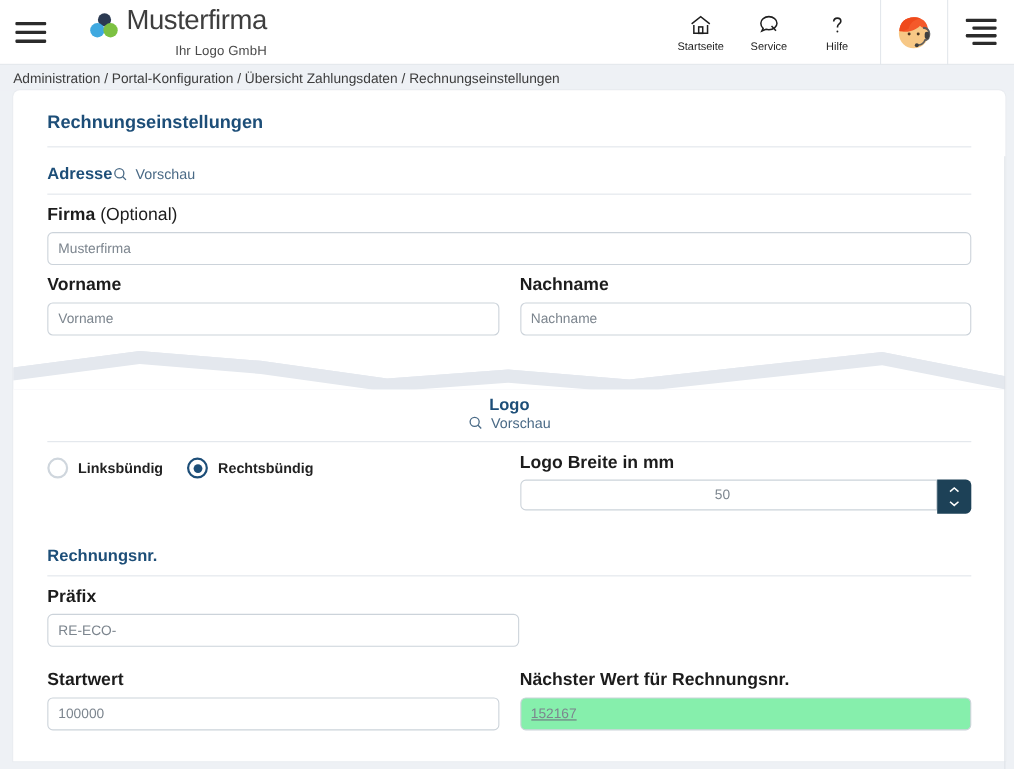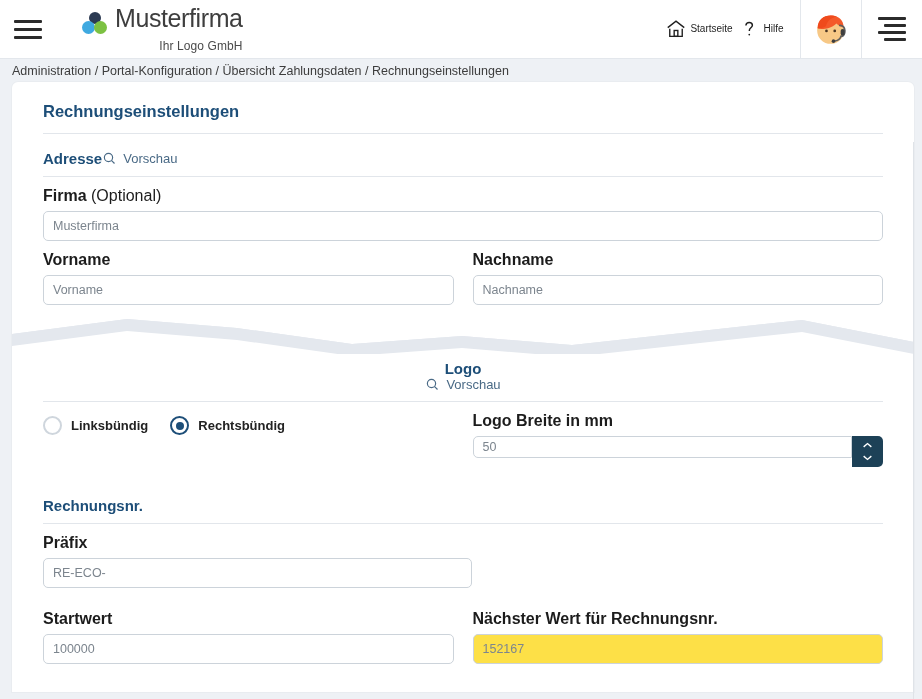--- a/index.html
+++ b/index.html
@@ -46,21 +46,21 @@
   }
   .brand-sub {
     font-size: 12px; color: #4a4a4a; letter-spacing: 0.1px; margin-top: 7px; text-align: center;
   }
 
   .header-spacer { flex: 1 1 auto; }
 
   .nav-items { display: flex; align-items: center; height: 59px; }
   .nav-item {
     width: 62px; height: 59px;
-    display: flex; flex-direction: row;
+    display: flex; flex-direction: column;
     align-items: center; justify-content: center;
     gap: 3px; cursor: pointer; color: #1f1f1f;
   }
   .nav-item .nav-ico { height: 24px; display:flex; align-items:center; justify-content:center;}
   .nav-item .nav-label { font-size: 10px; color: #1f1f1f; line-height: 1; }
 
   .avatar-cell {
     width: 62px; height: 59px;
     display: flex; align-items: center; justify-content: center;
     border-left: 1px solid #e3e7ec;
@@ -136,21 +136,21 @@
     border: 1px solid #ccd3da;
     border-radius: 5px;
     background: #ffffff;
     font-family: "Liberation Sans", sans-serif;
     font-size: 12.5px;
     color: #333a40;
     padding: 0 9px;
     outline: none;
   }
   .input::placeholder { color: #7c858e; }
-  .input.disabled { background: #fde047; color: #6d767e; }
+  .input.disabled { background: #86efac; color: #6d767e; text-decoration: underline; }
 
   .row2 { display: flex; gap: 19px; padding: 0 9px; }
   .row2 > div { flex: 1 1 0; min-width: 0; }
 
   
   .zigzag { display: block; width: 100%; height: 40px; margin-top: 9px; }
 
   
   .radio-row { display: flex; align-items: center; gap: 22px; margin-top: 4px; font-weight: bold; }
   .radio-opt { display: flex; align-items: center; gap: 9px; cursor: pointer; }
@@ -164,23 +164,23 @@
   .radio.checked::after {
     content: ""; width: 8px; height: 8px;
     border-radius: 50%; background: #1d4e78;
   }
   .radio-label { font-size: 13px; color: #222; }
 
   
   .stepper { display: flex; align-items: stretch; width: 100%; }
   .stepper .input {
     border-radius: 5px 0 0 5px;
-    text-align: left;
+    text-align: center;
     padding-right: 20px;
-    height: 22px;
+    height: 28px;
   }
   .stepper-btns {
     width: 31px; height: 31px;
     background: #1d4157;
     border-radius: 0 5px 5px 0;
     display: flex; flex-direction: column;
     align-items: center; justify-content: center;
     gap: 5px; cursor: pointer; flex: 0 0 auto;
   }
   .chev { width: 11px; height: 7px; display:block; }
@@ -222,20 +222,29 @@
       <span class="nav-ico">
         <svg width="22" height="22" viewBox="0 0 24 24" fill="none" stroke="#1f1f1f" stroke-width="1.5">
           <path d="M3 10.5 12 3.5l9 7"></path>
             <path d="M5.2 11.6V20h13.6v-8.4"></path>
           <rect x="10" y="13.6" width="4" height="6.4"></rect>
         </svg>
       </span>
       <span class="nav-label">Startseite</span>
     </div>
 
+    <div class="nav-item">
+      <span class="nav-ico">
+        <svg width="22" height="22" viewBox="0 0 24 24" fill="none" stroke="#1f1f1f" stroke-width="1.5">
+          <path d="M12 3.4c4.4 0 8 2.9 8 6.5s-3.6 6.5-8 6.5c-1 0-2-.15-2.9-.43L5 17.6l1.3-2.6C4.9 13.8 4 12 4 9.9c0-3.6 3.6-6.5 8-6.5Z"></path>
+          <path d="M14.6 12.6 19 17.4"></path>
+        </svg>
+      </span>
+      <span class="nav-label">Service</span>
+    </div>
 
     <div class="nav-item">
       <span class="nav-ico">
         <svg width="22" height="22" viewBox="0 0 24 24" fill="none" stroke="#1f1f1f" stroke-width="1.6">
           <path d="M8.6 8.2c.2-2 1.8-3.3 3.6-3.3 2 0 3.5 1.3 3.5 3.1 0 2.6-3.3 2.8-3.3 5.4v.7"></path>
           <circle cx="12.3" cy="18.1" r="0.95" fill="#1f1f1f" stroke="none"></circle>
         </svg>
       </span>
       <span class="nav-label">Hilfe</span>
     </div>

